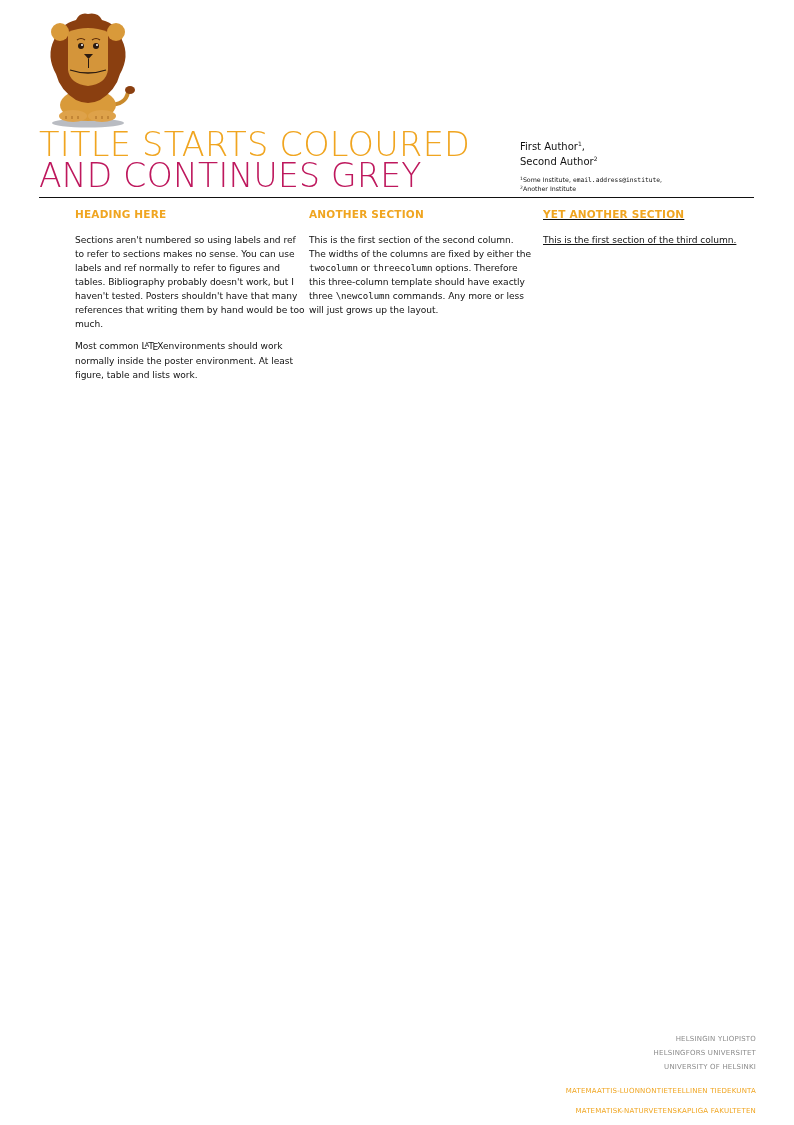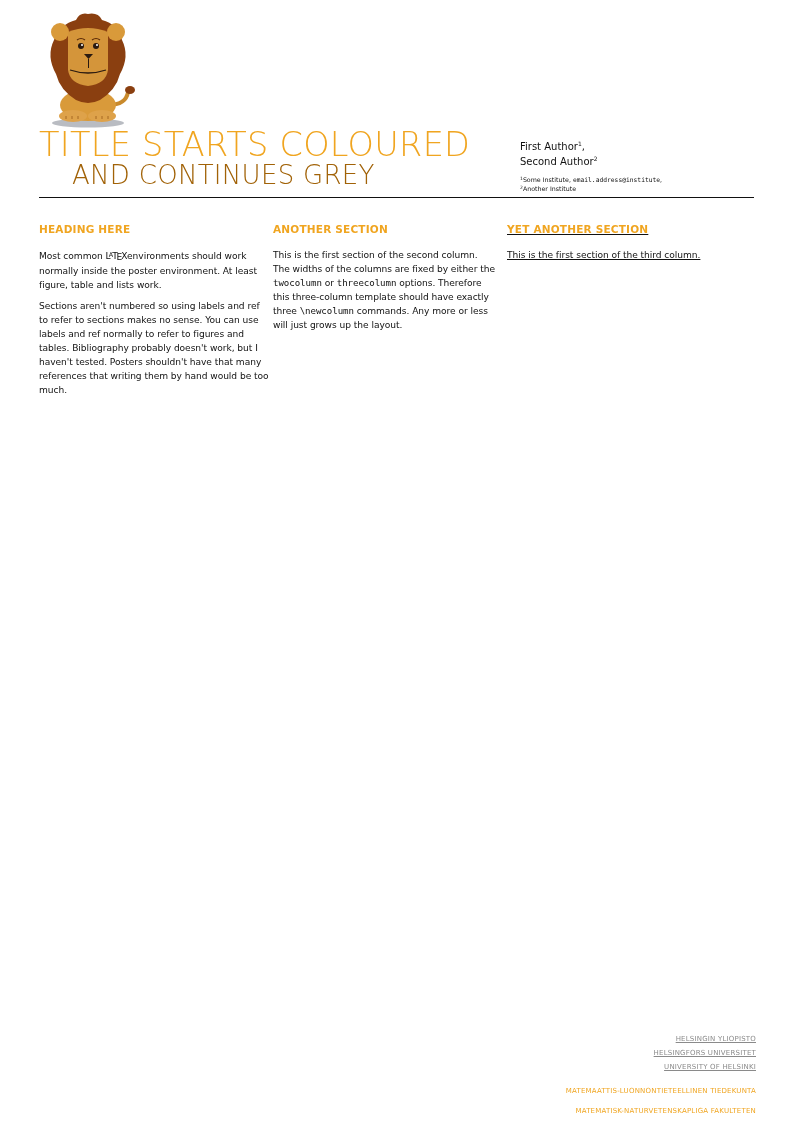--- a/index.html
+++ b/index.html
@@ -2,37 +2,37 @@
 <html><head>
   <meta charset="utf-8">
   <style>
     html, body { margin: 0; padding: 0; background: #ffffff; }
     body { width: 794px; height: 1125px; position: relative; overflow: hidden;
            font-family: "DejaVu Sans", sans-serif; color: #111; }
     .logo { position: absolute; left: 38px; top: 10px; width: 104px; height: 120px; }
     .title { position: absolute; left: 39px; top: 129px; font-family: "DejaVu Sans", sans-serif;
              font-weight: 300; line-height: 31px; letter-spacing: 0.3px; }
     .title .l1 { font-size: 33.5px; color: #f0a520; display: block; white-space: nowrap; }
-    .title .l2 { font-size: 26px; color: #a16207; display: block; white-space: nowrap; margin-left: 33px; }
+    .title .l2 { font-size: 33px; color: #be185d; display: block; white-space: nowrap; }
     .authors { position: absolute; left: 520px; top: 138px; font-size: 10px; line-height: 11.5px; color: #111; }
     .authors sup { font-size: 6px; vertical-align: 4px; }
     .affil { position: absolute; left: 520px; top: 175px; font-size: 6.3px; line-height: 8px; color: #111; }
     .affil sup { font-size: 4.5px; vertical-align: 2px; }
     .mono { font-family: "DejaVu Sans Mono", monospace; }
     .rule { position: absolute; left: 39px; top: 197px; width: 715px; height: 1px; background: #111; }
-    .col { position: absolute; top: 223px; width: 234px; }
+    .col { position: absolute; top: 208px; width: 234px; margin-left: 36px; }
     .col h2 { font-family: "DejaVu Sans", sans-serif; font-size: 10.5px; font-weight: bold; color: #f0a520;
               margin: 0 0 13px 0; letter-spacing: 0.2px; }
     .col p { font-size: 9.1px; line-height: 14px; margin: 0 0 7px 0; white-space: pre-line; letter-spacing: -0.05px; }
     .col1 { left: 39px; }
     .col2 { left: 273px; }
     .col3 { left: 507px; text-decoration: underline; }
     .nowrap { white-space: nowrap; }
     .footer { position: absolute; right: 38px; top: 1033px; text-align: right; font-size: 7px; line-height: 13.8px; letter-spacing: 0.2px; }
-    .footer .grey { color: #8a8a8a; text-decoration: underline; }
+    .footer .grey { color: #8a8a8a; }
     .footer .orange { color: #f0a520; margin-top: 6px; }
     .footer .gap { height: 5px; }
     .latex-a { font-size: 0.7em; vertical-align: 0.25em; margin-left: -0.3em; margin-right: -0.1em; }
     .latex-e { vertical-align: -0.2em; margin-left: -0.15em; margin-right: -0.1em; }
   </style>
 </head>
 <body>
 
 <div class="logo">
   <svg width="104" height="120" viewBox="0 0 104 120">
@@ -82,30 +82,30 @@
 
 <div class="affil">
   <div><sup>1</sup><span>Some Institute, </span><span class="mono">email.address@institute</span><span>,</span></div>
   <div><sup>2</sup><span>Another Institute</span></div>
 </div>
 
 <div class="rule"></div>
 
 <div class="col col1">
   <h2>HEADING HERE</h2>
-  <p class="nowrap"><span>Most common </span><span>L<span class="latex-a">A</span>T<span class="latex-e">E</span>X</span><span>environments should work
-normally inside the poster environment.  At least
-figure, table and lists work.</span></p>
   <p class="nowrap">Sections aren't numbered so using labels and ref
 to refer to sections makes no sense.  You can use
 labels and ref normally to refer to figures and
 tables.  Bibliography probably doesn't work, but I
 haven't tested.  Posters shouldn't have that many
 references that writing them by hand would be too
 much.</p>
+  <p class="nowrap"><span>Most common </span><span>L<span class="latex-a">A</span>T<span class="latex-e">E</span>X</span><span>environments should work
+normally inside the poster environment.  At least
+figure, table and lists work.</span></p>
 </div>
 
 <div class="col col2">
   <h2>ANOTHER SECTION</h2>
   <p class="nowrap"><span>This is the first section of the second column.</span>
 <span>The widths of the columns are fixed by either the</span>
 <span class="mono">twocolumn</span><span> or </span><span class="mono">threecolumn</span><span> options.  Therefore</span>
 <span>this three-column template should have exactly</span>
 <span>three </span><span class="mono">\newcolumn</span><span> commands.  Any more or less</span>
 <span>will just grows up the layout.</span></p>

